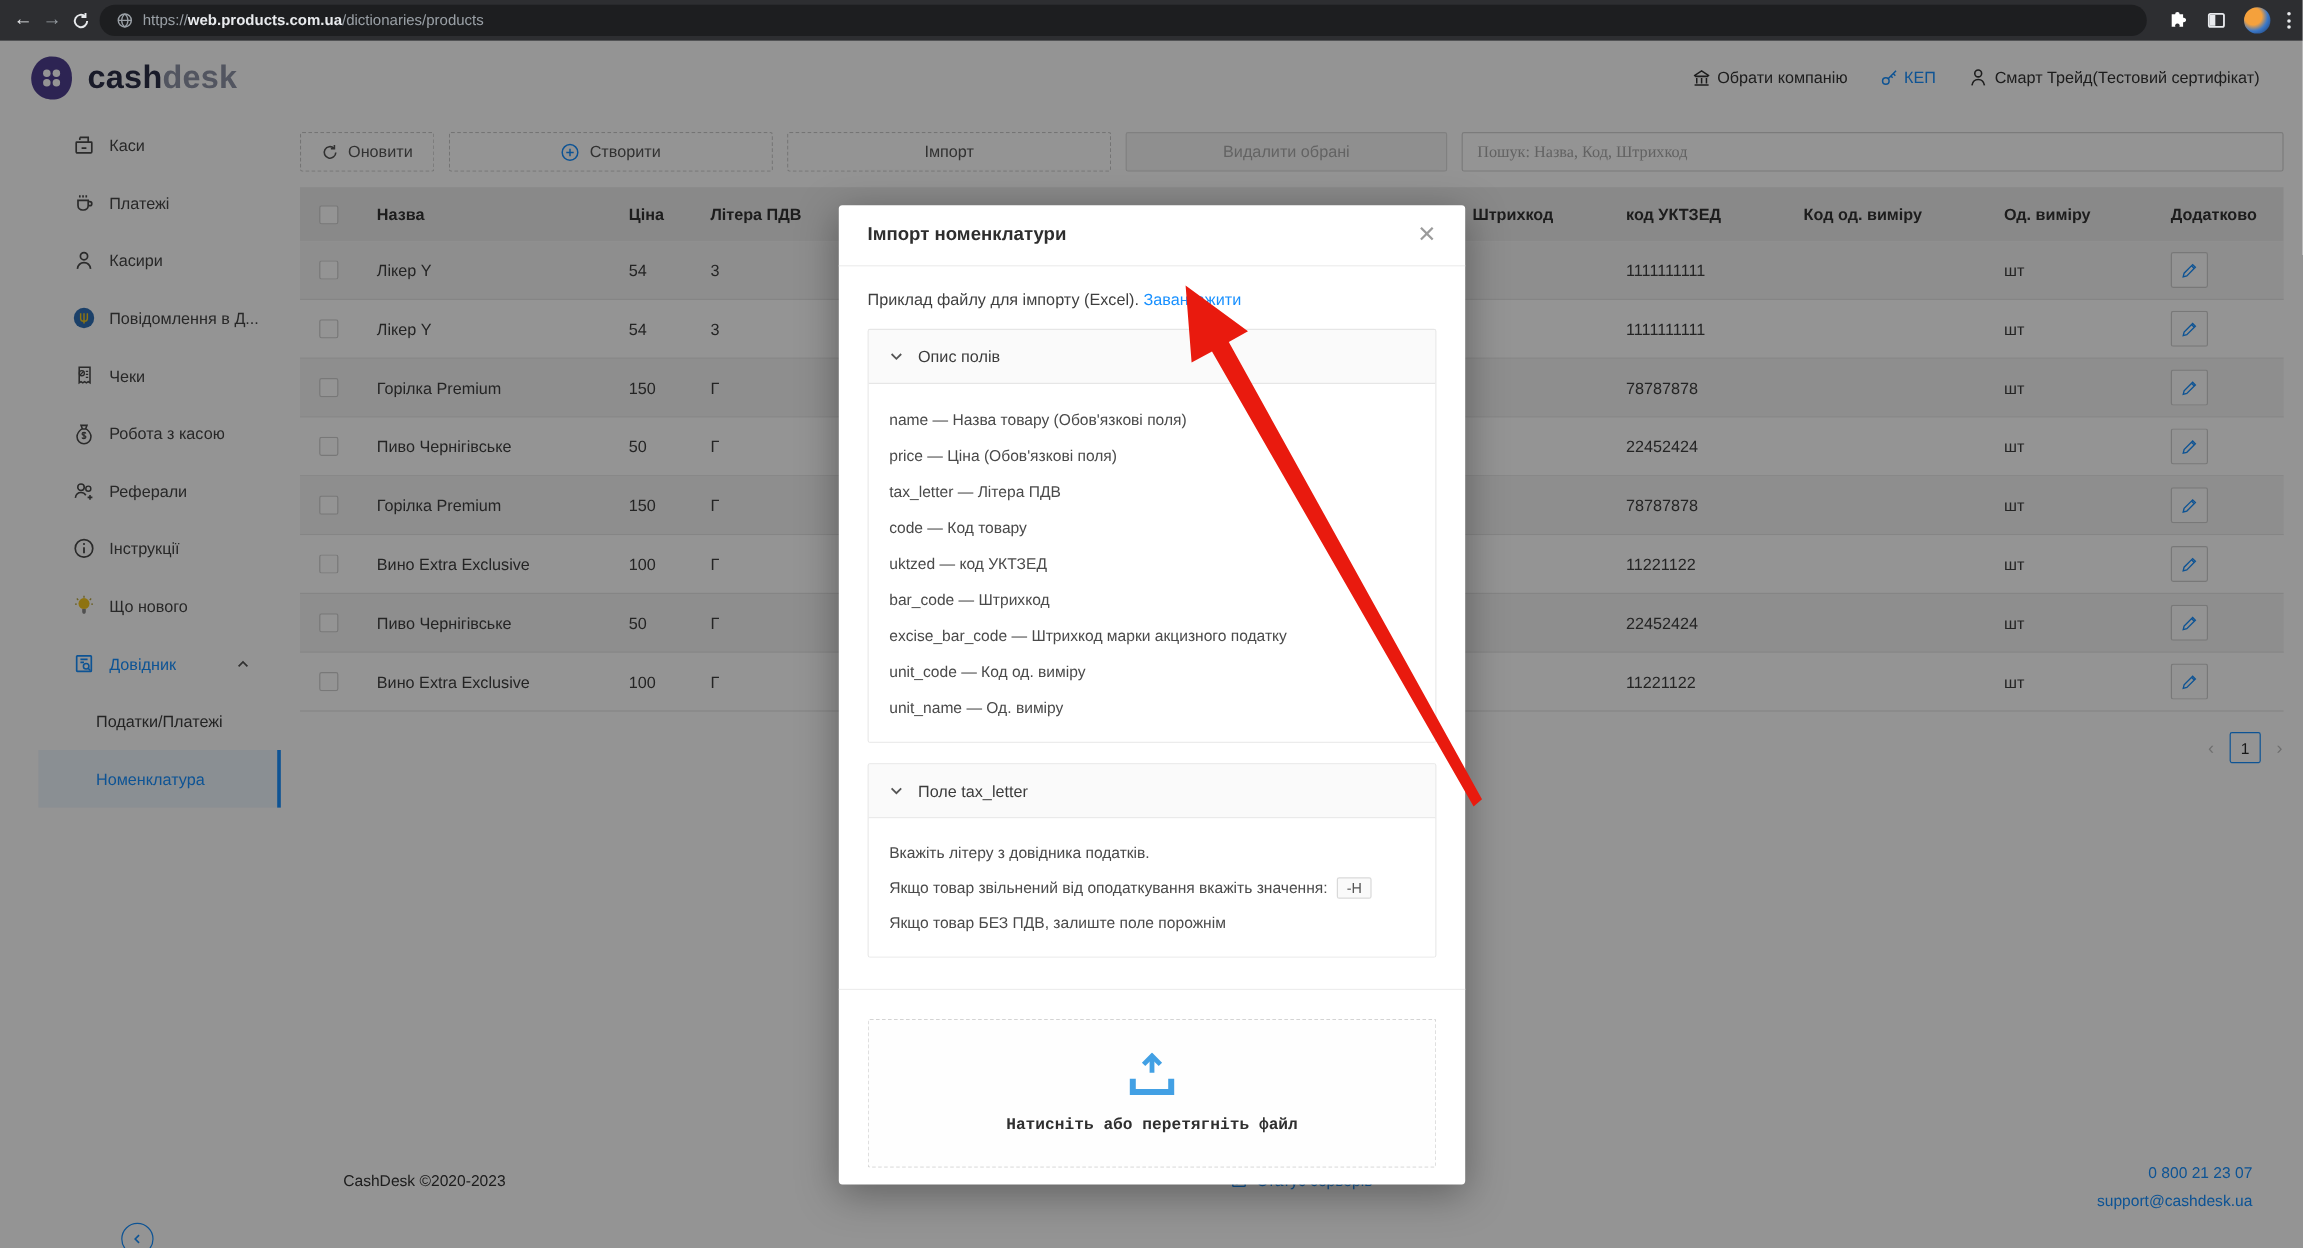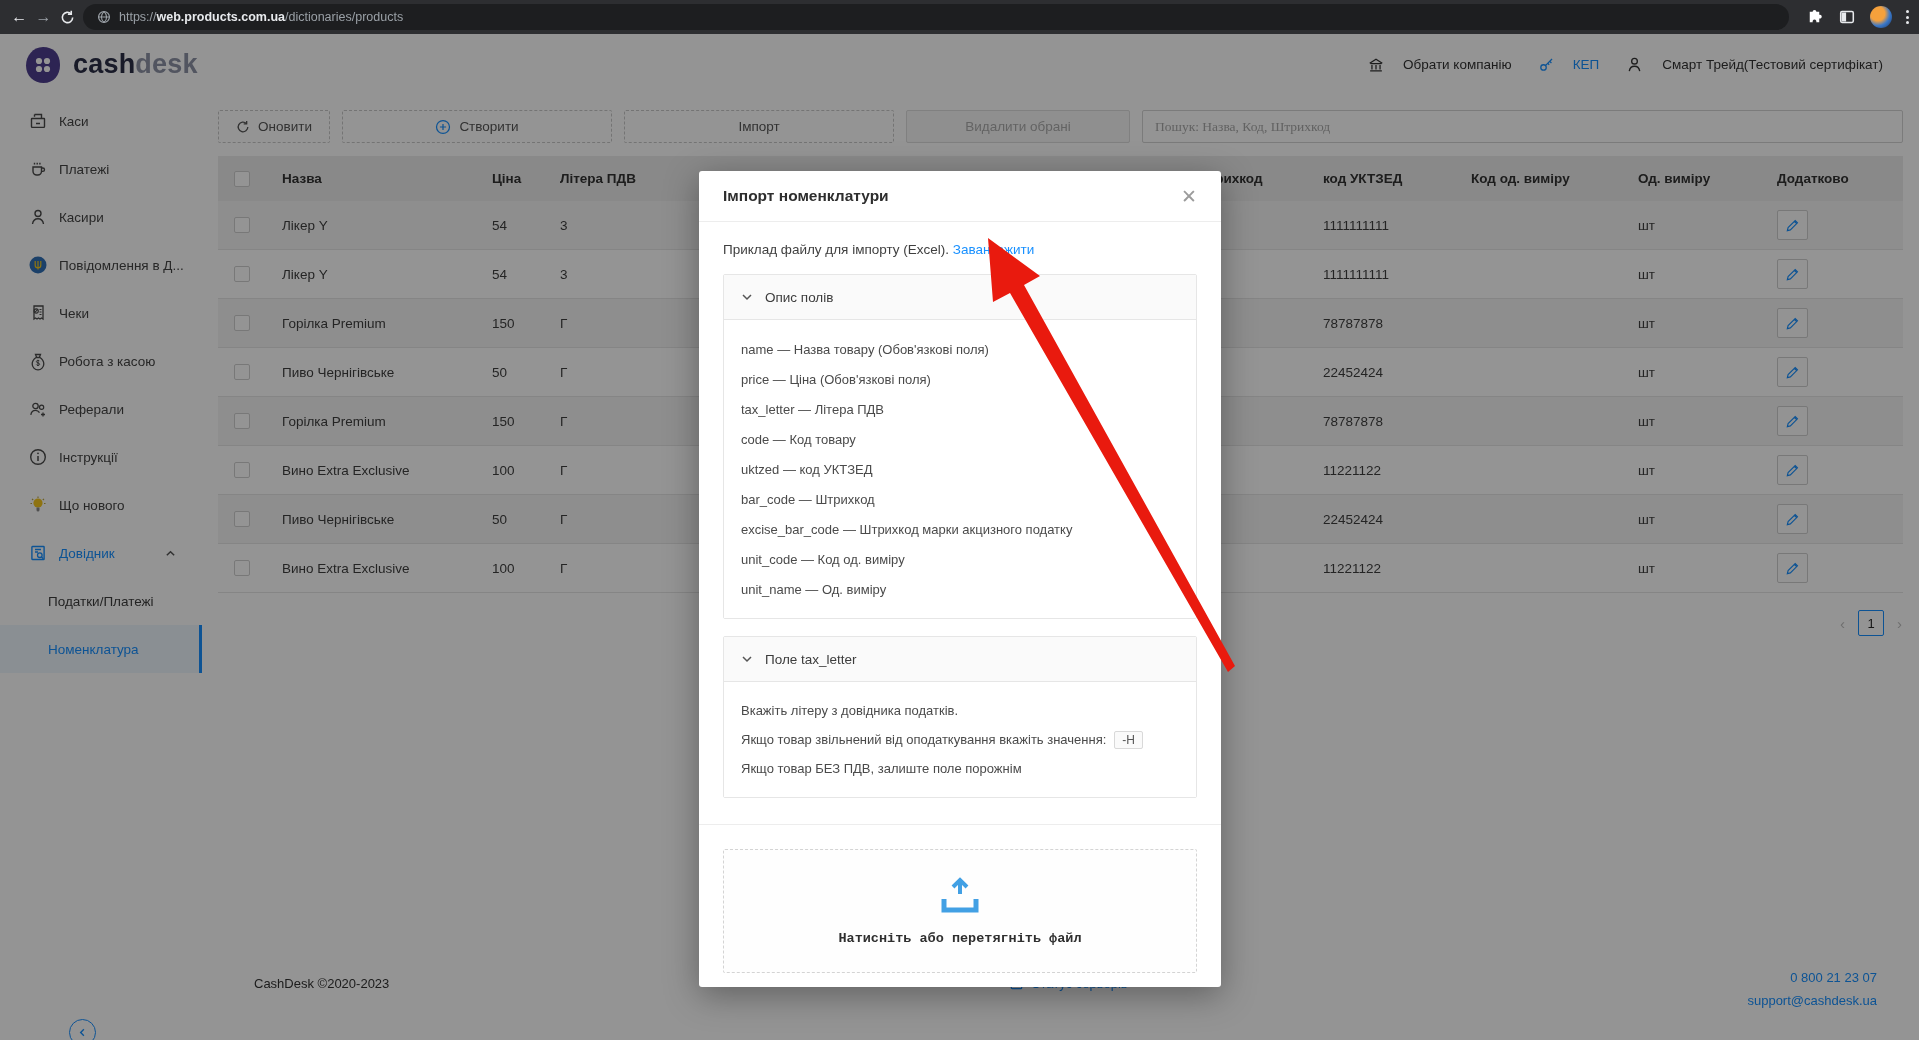--- a/index.html
+++ b/index.html
@@ -19,43 +19,43 @@
 
   
   .page { position:relative; height:1006px; background:#fff; }
   .overlay { position:absolute; inset:0; background:rgba(0,0,0,0.42); z-index:50; }
 
   .app-header { height:61px; display:flex; align-items:center; padding:0 36px 0 22px; }
   .logo { display:flex; align-items:center; gap:9px; }
   .logo-text { font-size:27px; font-weight:bold; letter-spacing:0.2px; color:#2b2f48; }
   .logo-text span { color:#8e93a6; }
   .hdr-right { margin-left:auto; display:flex; align-items:center; gap:26px; }
-  .hdr-item { display:flex; align-items:center; gap:18px; font-size:13.5px; color:#333; }
+  .hdr-item { display:flex; align-items:center; gap:4px; font-size:13.5px; color:#333; }
   .hdr-item.blue { color:#1890ff; }
 
-  .layout { display:flex; min-height:945px; }
+  .layout { display:flex; min-height:945px;padding-left:32px; }
 
   
   .sidebar { width:202px; flex:0 0 202px; position:relative; padding-top:2px; }
   .side-item { height:48px; display:flex; align-items:center; gap:11px; padding-left:28px; font-size:13.5px; color:#454545; cursor:pointer; }
   .side-item .lbl { white-space:nowrap; overflow:hidden; text-overflow:ellipsis; max-width:128px; }
   .side-item.blue { color:#1890ff; }
   .side-item .chev { margin-left:auto; margin-right:26px; }
   .side-sub { height:48px; display:flex; align-items:center; padding-left:48px; font-size:13.5px; color:#3d3d3d; cursor:pointer; }
   .side-sub.active { color:#1890ff; background:#eef6fd; border-right:3px solid #1890ff; }
   .collapse-btn { position:absolute; left:69px; bottom:-6px; width:27px; height:27px; border-radius:50%; border:1.5px solid #1890ff; background:#fff; display:flex; align-items:center; justify-content:center; }
 
   
   .main { flex:1; display:flex; flex-direction:column; padding:15px 16px 0 16px; }
   .toolbar { display:flex; gap:12px; }
   .tb-btn { height:33px; display:flex; align-items:center; justify-content:center; gap:8px; font-size:13.5px; color:#565656; border:1px dashed #c9c9c9; background:#fff; border-radius:2px; cursor:pointer; }
   .tb-btn.w-refresh { width:112px; }
   .tb-btn.w-create { width:270px; }
   .tb-btn.w-import { width:270px; }
-  .tb-btn.disabled { border:1px solid #dcdcdc; background:#f7f7f7; color:#ababab; width:224px; cursor:default; }
+  .tb-btn.disabled { border:1px solid #dcdcdc; background:#f7f7f7; color:#ababab; width:268px; cursor:default; }
   .search-box { flex:1; height:33px; border:1px solid #d4d4d4; border-radius:2px; background:#fff; display:flex; align-items:center; padding:0 12px; }
   .search-box input { border:none; outline:none; width:100%; font-size:13.5px; color:#333; background:transparent; font-family:Liberation Serif, serif; }
   .search-box input::placeholder { color:#a9a9a9; }
 
   
   .table { margin-top:13px; }
   .trow { display:grid; grid-template-columns:48px 210px 68px 96px 539px 128px 148px 167px 139px 1fr; align-items:center; }
   .thead { height:45px; background:#ededed; font-weight:bold; color:#323232; font-size:13.5px; }
   .tbody .trow { height:49px; font-size:13.5px; color:#3f3f3f; border-bottom:1px solid #e6e6e6; background:#fff; }
   .tbody .trow:nth-child(odd) { background:#f4f4f4; }

